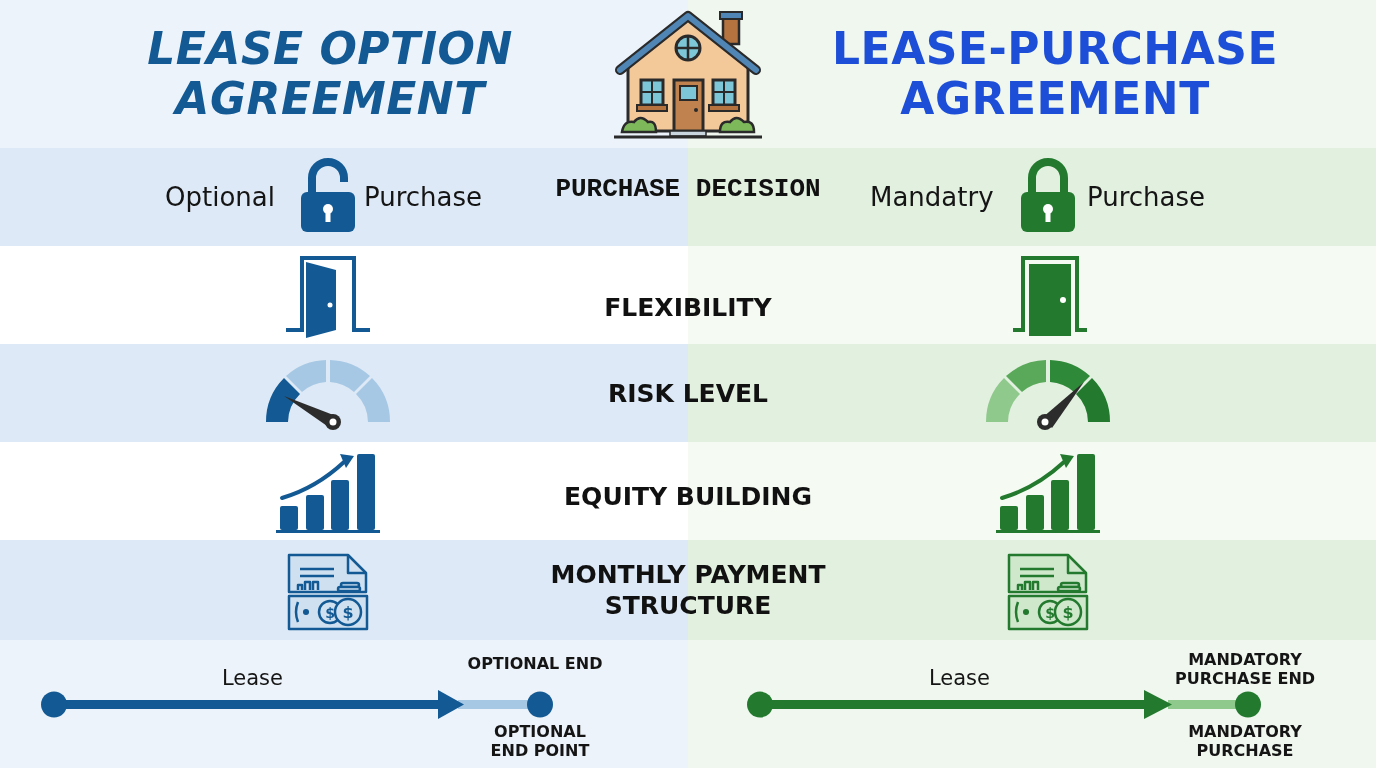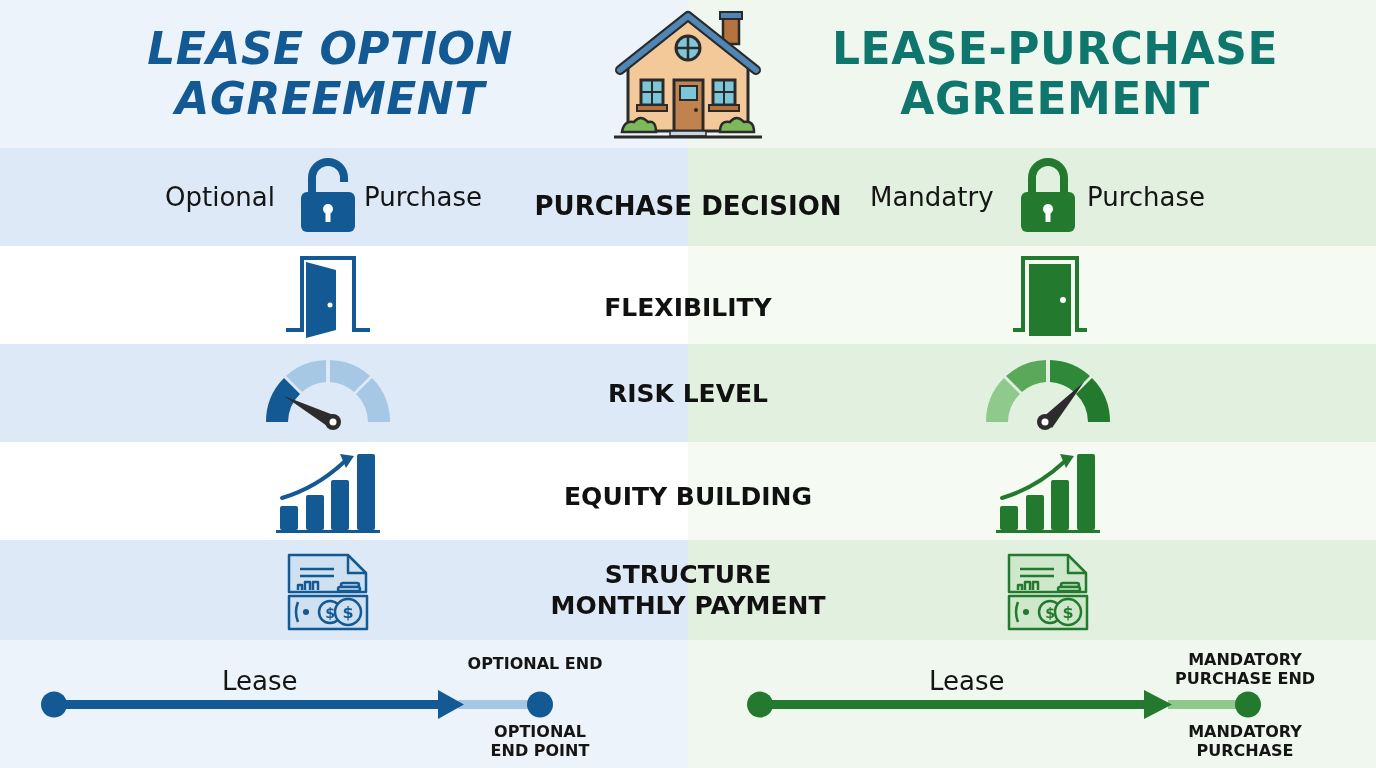--- a/index.html
+++ b/index.html
@@ -7,21 +7,21 @@
   body { font-family: "DejaVu Sans", sans-serif; position: relative; background: #eef3f9; }
 
   .half-bg { position: absolute; top: 0; bottom: 0; width: 688px; }
   .half-bg.left { left: 0; background: #edf3fa; }
   .half-bg.right { left: 688px; background: #eff7ee; }
 
   
   .header { position: absolute; left: 0; top: 0; width: 1376px; height: 148px; }
   .title { position: absolute; top: 24px; font-weight: bold; font-size: 44px; line-height: 50px; text-align: center; letter-spacing: 0.5px; }
   .title.left { left: 100px; width: 460px; color: #135a94; font-style: italic; }
-  .title.right { left: 790px; width: 530px; color: #0f766e; text-align: center; }
+  .title.right { left: 790px; width: 530px; color: #1d4ed8; text-align: center; }
   .house { position: absolute; left: 612px; top: 6px; width: 152px; height: 134px; }
 
   
   .row { position: absolute; left: 0; width: 1376px; height: 98px; }
   .row .cell-l, .row .cell-r { position: absolute; top: 0; height: 100%; width: 688px; }
   .row .cell-l { left: 0; }
   .row .cell-r { left: 688px; }
   .row.shaded .cell-l { background: #dde9f6; }
   .row.shaded .cell-r { background: #e2f0df; }
   .row.plain .cell-l { background: #ffffff; }
@@ -29,21 +29,21 @@
 
   .row-label { position: absolute; left: 488px; width: 400px; top: 0; height: 100%; display: flex; align-items: center; justify-content: center; text-align: center; font-weight: bold; font-size: 25px; color: #111; line-height: 31px; z-index: 2; }
 
   .icon-box { position: absolute; z-index: 2; }
 
   
   .pd-text { position: absolute; font-size: 26px; color: #151515; z-index: 2; top: 180px; line-height: 34px; }
 
   
   .timeline { position: absolute; left: 0; top: 642px; width: 1376px; height: 126px; }
-  .tl-label { position: absolute; font-size: 26px; color: #151515; }
+  .tl-label { position: absolute; font-size: 21px; color: #151515; }
   .tl-caption { position: absolute; font-weight: bold; font-size: 16px; color: #151515; text-align: center; line-height: 19px; }
 </style>
 </head>
 <body>
 
 <div class="half-bg left"></div>
 <div class="half-bg right"></div>
 
 <div class="header">
   <div class="title left">
@@ -89,21 +89,21 @@
 </div>
 <span class="pd-text" style="left:165px;">Optional</span>
 <svg class="icon-box" style="left:300px; top:158px;" width="56" height="76" viewBox="0 0 56 76">
   <path d="M12,38 V20 a16,16 0 0 1 32,0 V24" fill="none" stroke="#135a94" stroke-width="8" stroke-linecap="butt"></path>
   <rect x="1" y="34" width="54" height="40" rx="6" fill="#135a94"></rect>
   <circle cx="28" cy="51" r="5" fill="#ffffff"></circle>
   <rect x="25.5" y="52" width="5" height="12" fill="#ffffff"></rect>
 </svg>
 <span class="pd-text" style="left:364px;">Purchase</span>
 
-<div class="row-label" style="top:157px; height:98px; font-size:26px;">PURCHASE DECISION</div>
+<div class="row-label" style="top:140px; height:98px; font-size:26px;font-family:Liberation Mono, monospace;">PURCHASE DECISION</div>
 
 <span class="pd-text" style="left:870px;">Mandatry</span>
 <svg class="icon-box" style="left:1020px; top:158px;" width="56" height="76" viewBox="0 0 56 76">
   <path d="M12,38 V20 a16,16 0 0 1 32,0 V38" fill="none" stroke="#237a2f" stroke-width="8"></path>
   <rect x="1" y="34" width="54" height="40" rx="6" fill="#237a2f"></rect>
   <circle cx="28" cy="51" r="5" fill="#ffffff"></circle>
   <rect x="25.5" y="52" width="5" height="12" fill="#ffffff"></rect>
 </svg>
 <span class="pd-text" style="left:1087px;">Purchase</span>
 
@@ -192,22 +192,22 @@
     <path d="M12,50 Q8,60 12,70" fill="none"></path>
     <circle cx="20" cy="60" r="1.8" fill="#135a94"></circle>
     <circle cx="44" cy="60" r="11"></circle>
     <circle cx="62" cy="60" r="13"></circle>
   </g>
   <text x="44" y="65.5" font-family="DejaVu Sans, sans-serif" font-size="14" font-weight="bold" fill="#135a94" text-anchor="middle">$</text>
   <text x="62" y="66" font-family="DejaVu Sans, sans-serif" font-size="16" font-weight="bold" fill="#135a94" text-anchor="middle">$</text>
 </svg>
 <div class="row-label" style="top:540px; height:100px;">
   <div>
+    <div>MONTHLY PAYMENT</div>
     <div>STRUCTURE</div>
-    <div>MONTHLY PAYMENT</div>
   </div>
 </div>
 <svg class="icon-box" style="left:1006px; top:552px;" width="84" height="80" viewBox="0 0 84 80">
   <g fill="#cfe8cc" stroke="#237a2f" stroke-width="2.5" stroke-linejoin="round">
     <path d="M3,3 H62 L80,21 V40 H3 Z"></path>
     <path d="M62,3 V21 H80" fill="none"></path>
     <line x1="14" y1="17" x2="48" y2="17"></line>
     <line x1="14" y1="24" x2="48" y2="24"></line>
     <path d="M12,38 V33 H16 V38 M19,38 V30 H24 V38 M27,38 V30 H32 V38" fill="none"></path>
     <rect x="55" y="31" width="18" height="4" rx="2"></rect>

